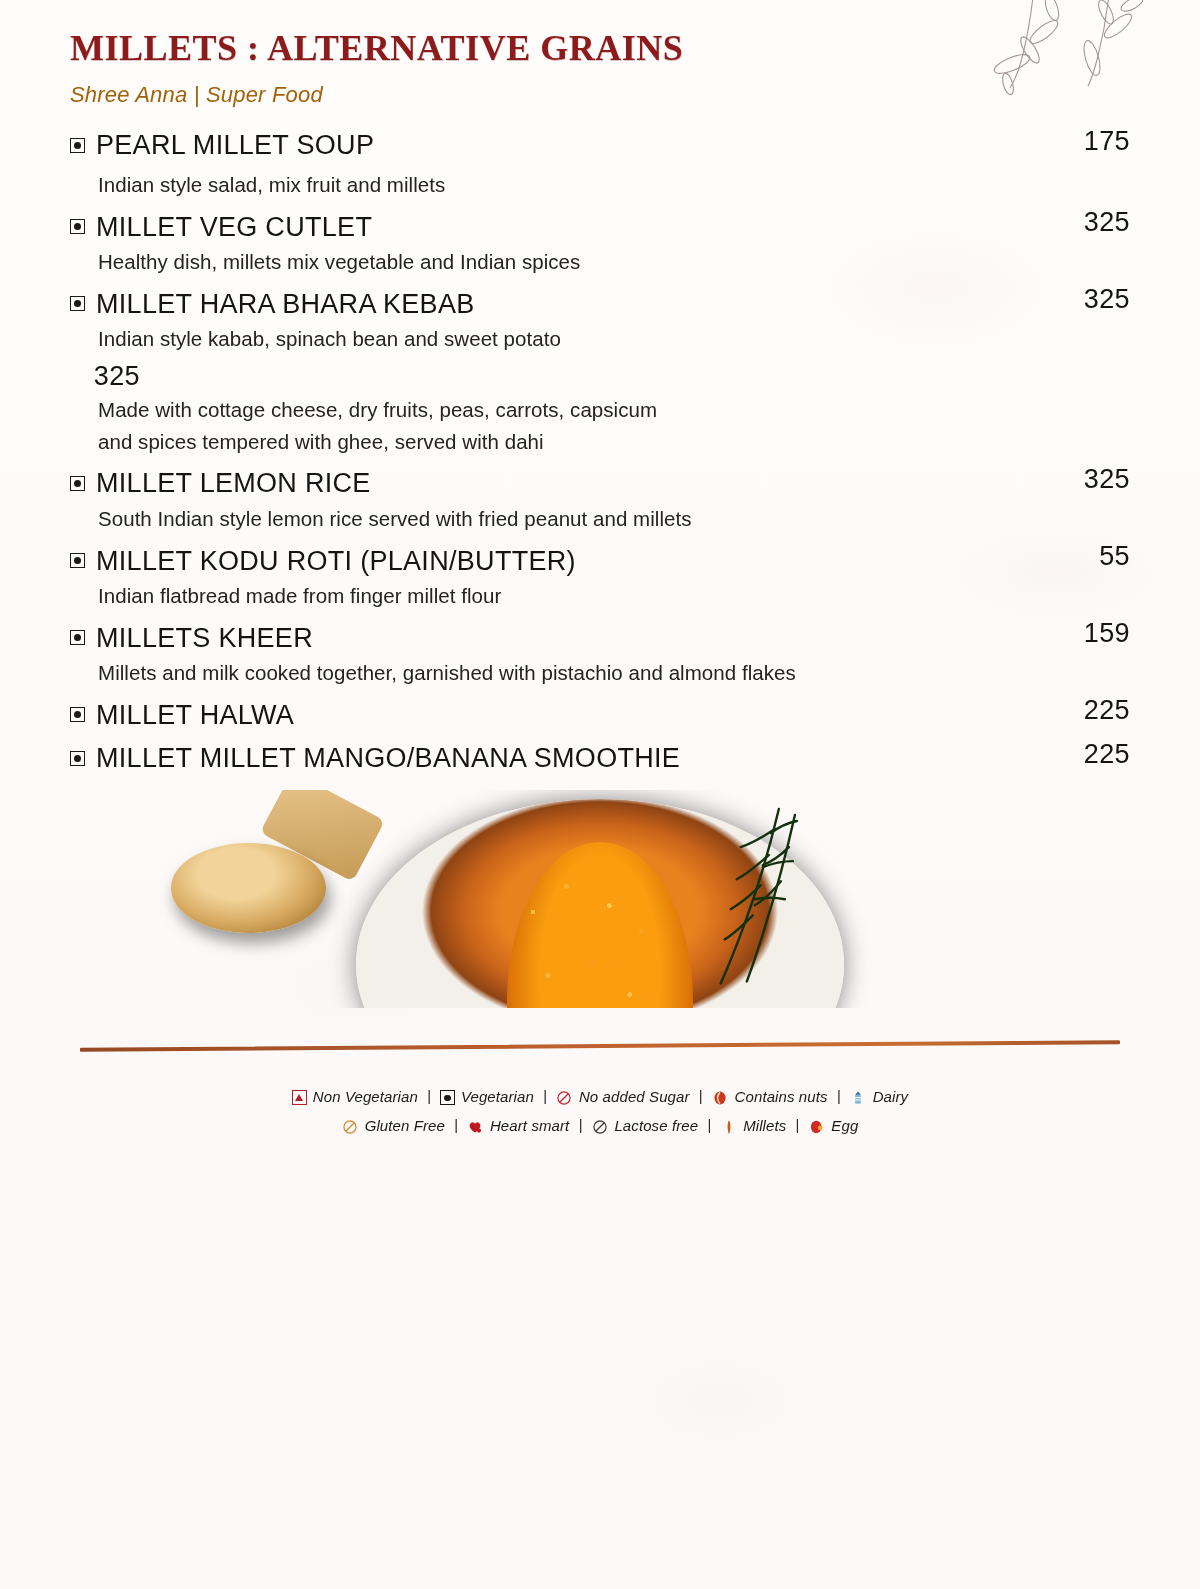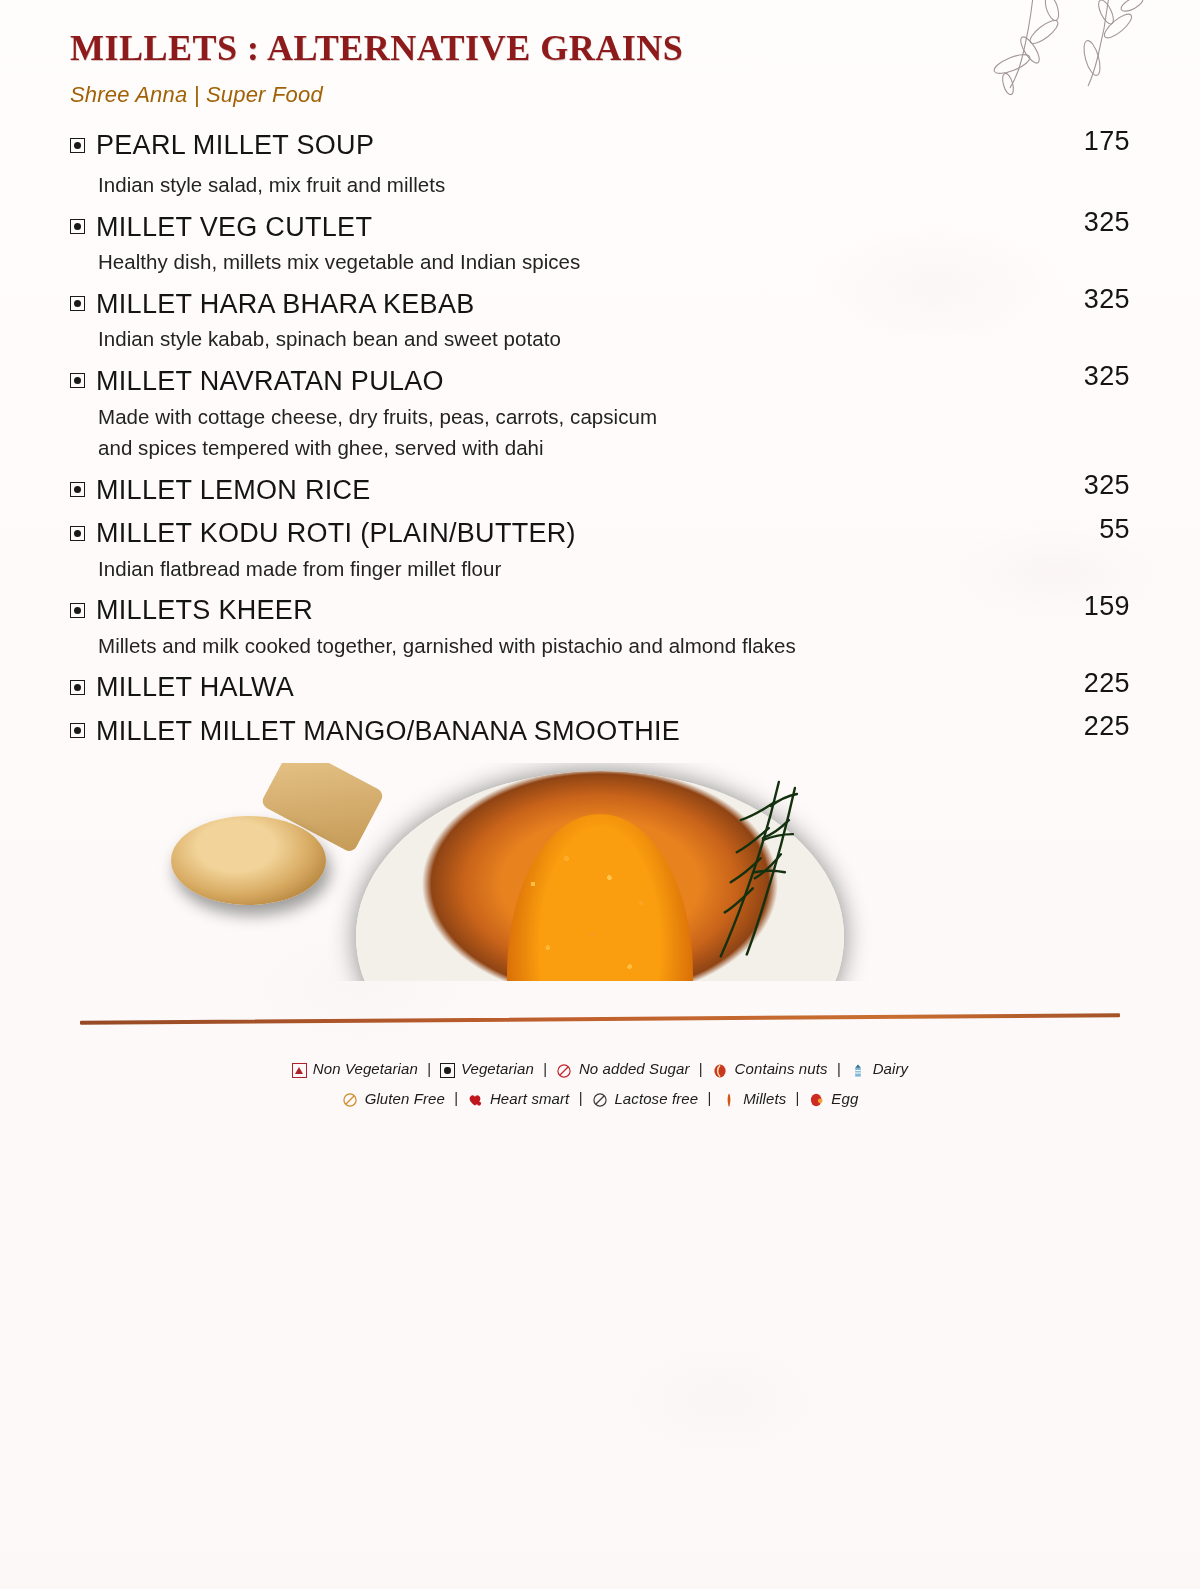--- a/index.html
+++ b/index.html
@@ -367,38 +367,37 @@
             <span class="item-name">MILLET HARA BHARA KEBAB</span>
           </div>
           <span class="item-price">325</span>
         </div>
         <div class="item-desc">
           <div>Indian style kabab, spinach bean and sweet potato</div>
         </div>
       </div>
       <div class="menu-item">
         <div class="item-head">
-          <div class="item-left">
-            <span class="diet-mark"></span>
-            <span class="item-name">MILLET NAVRATAN PULAO</span>
-          </div>
           <span class="item-price">325</span>
         </div>
         <div class="item-desc">
           <div>Made with cottage cheese, dry fruits, peas, carrots, capsicum</div>
           <div>and spices tempered with ghee, served with dahi</div>
         </div>
       </div>
       <div class="menu-item">
         <div class="item-head">
           <div class="item-left">
             <span class="diet-mark"></span>
             <span class="item-name">MILLET LEMON RICE</span>
           </div>
           <span class="item-price">325</span>
+        </div>
+        <div class="item-desc">
+          <div>South Indian style lemon rice served with fried peanut and millets</div>
         </div>
       </div>
       <div class="menu-item">
         <div class="item-head">
           <div class="item-left">
             <span class="diet-mark"></span>
             <span class="item-name">MILLET KODU ROTI (PLAIN/BUTTER)</span>
           </div>
           <span class="item-price">55</span>
         </div>

